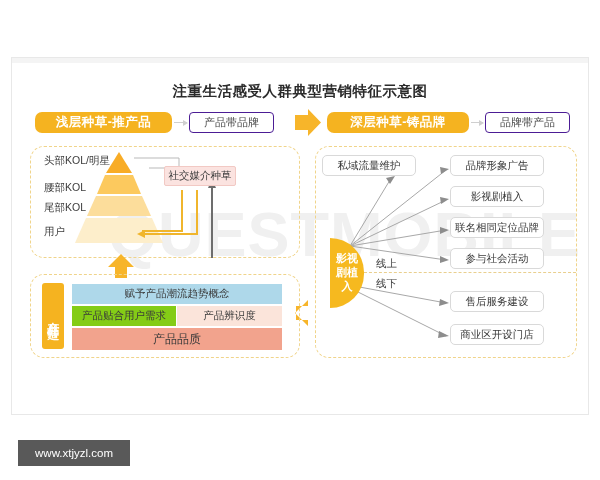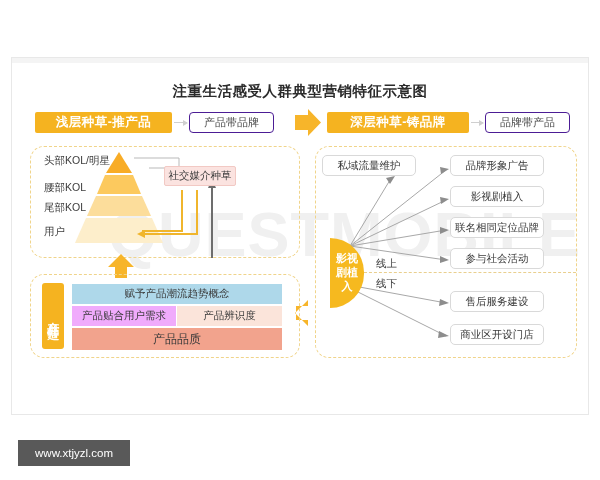--- a/index.html
+++ b/index.html
@@ -78,21 +78,21 @@
     letter-spacing: 0.5px;
   }
 
   
   .pill-solid {
     position: absolute;
     background: #f5b320;
     color: #ffffff;
     font-size: 12.5px;
     font-weight: 700;
-    border-radius: 2px;
+    border-radius: 7px;
     display: flex; align-items: center; justify-content: center;
     box-sizing: border-box;
     letter-spacing: 0.5px;
   }
   .pill-outline {
     position: absolute;
     background: #ffffff;
     color: #4a4a4a;
     font-size: 11px;
     border: 1px solid #4c1d95;
@@ -277,21 +277,21 @@
     <div class="social-box" style="left:152px; top:108px; width:72px; height:20px;">社交媒介种草</div>
 
     <div class="dash-panel" style="left:18px; top:216px; width:270px; height:84px;"></div>
 
     <div class="prod-tab" style="left:30px; top:225px; width:22px; height:66px;">
       <span>产品打造</span>
     </div>
 
     <div class="prod-row" style="left:60px; top:226px; width:210px; height:20px; background:#aed8ea;">赋予产品潮流趋势概念</div>
 
-    <div class="prod-row" style="left:60px; top:248px; width:104px; height:20px; background:#f0abfc;">产品贴合用户需求</div>
+    <div class="prod-row" style="left:60px; top:248px; width:104px; height:20px; background:#84cc16;">产品贴合用户需求</div>
     <div class="prod-row" style="left:165px; top:248px; width:105px; height:20px; background:#fbe4da;">产品辨识度</div>
 
     <div class="prod-row" style="left:60px; top:270px; width:210px; height:22px; background:#f2a38d; font-size:12px;">产品品质</div>
 
     <div class="dash-panel" style="left:303px; top:88px; width:262px; height:212px;"></div>
 
     <svg class="overlay" viewBox="0 0 578 358">
 
       <g stroke="#a8a8a8" stroke-width="1" fill="none">
         <line x1="338" y1="188" x2="378" y2="122"></line>

